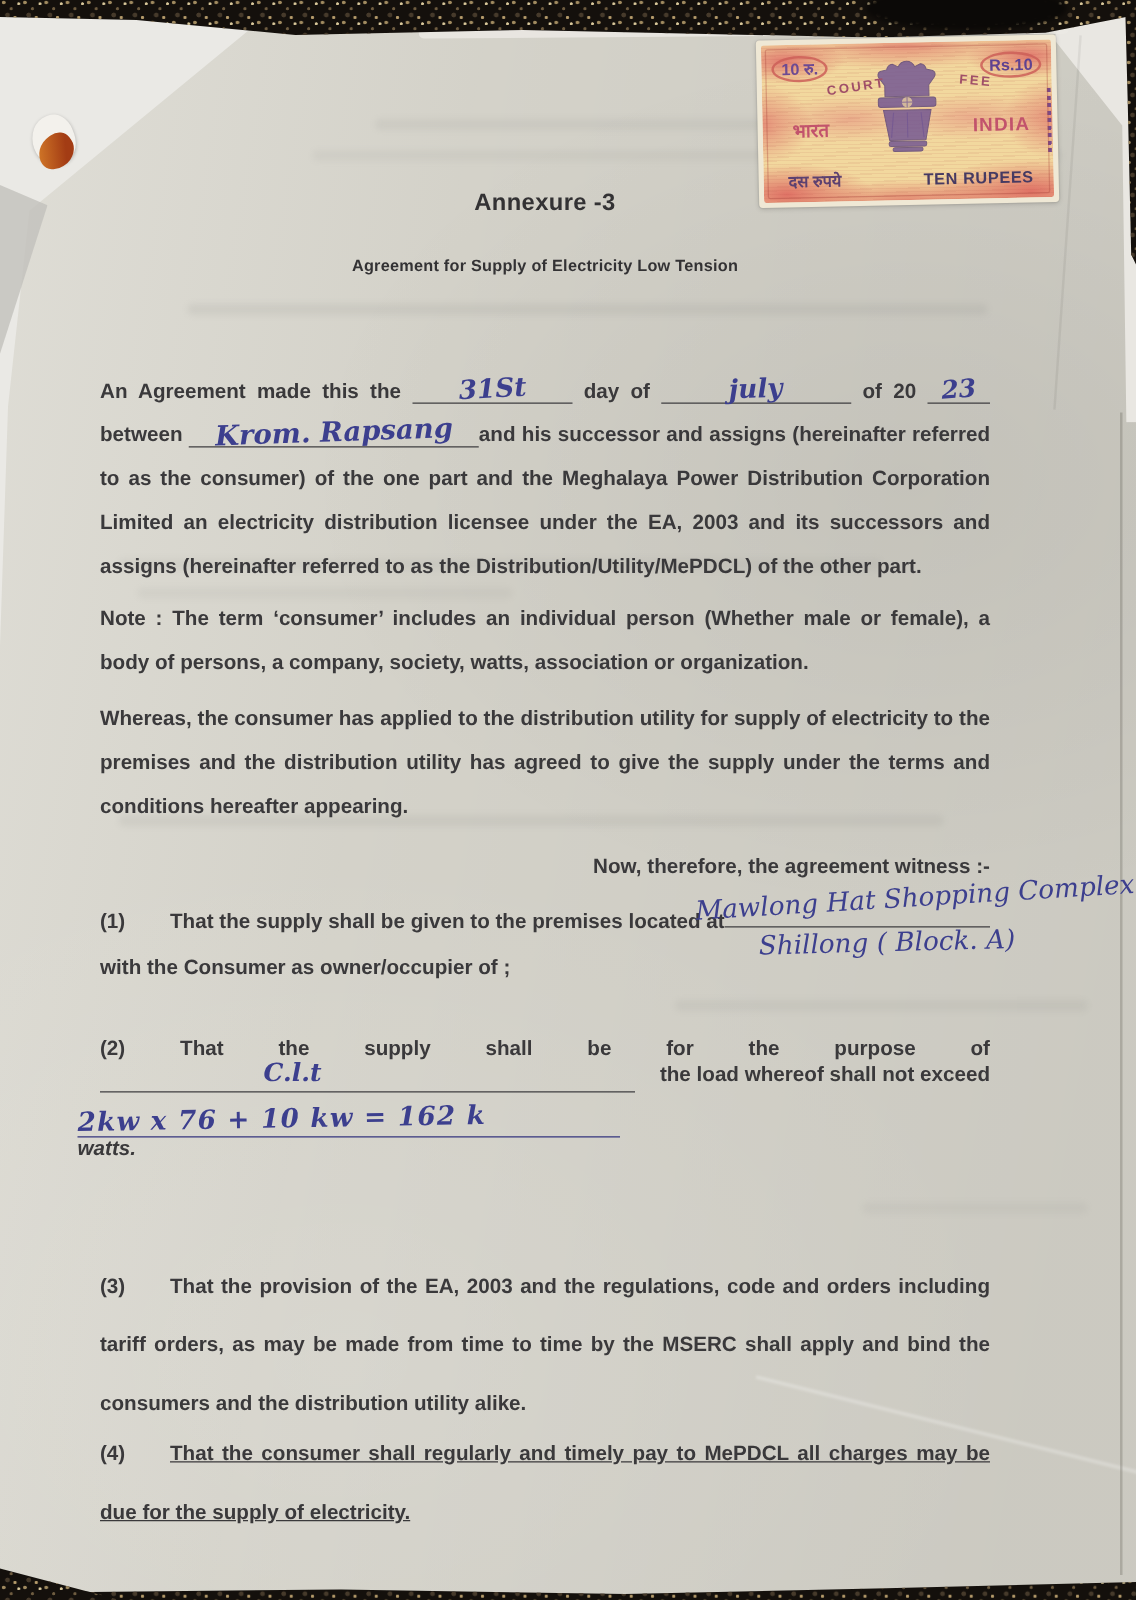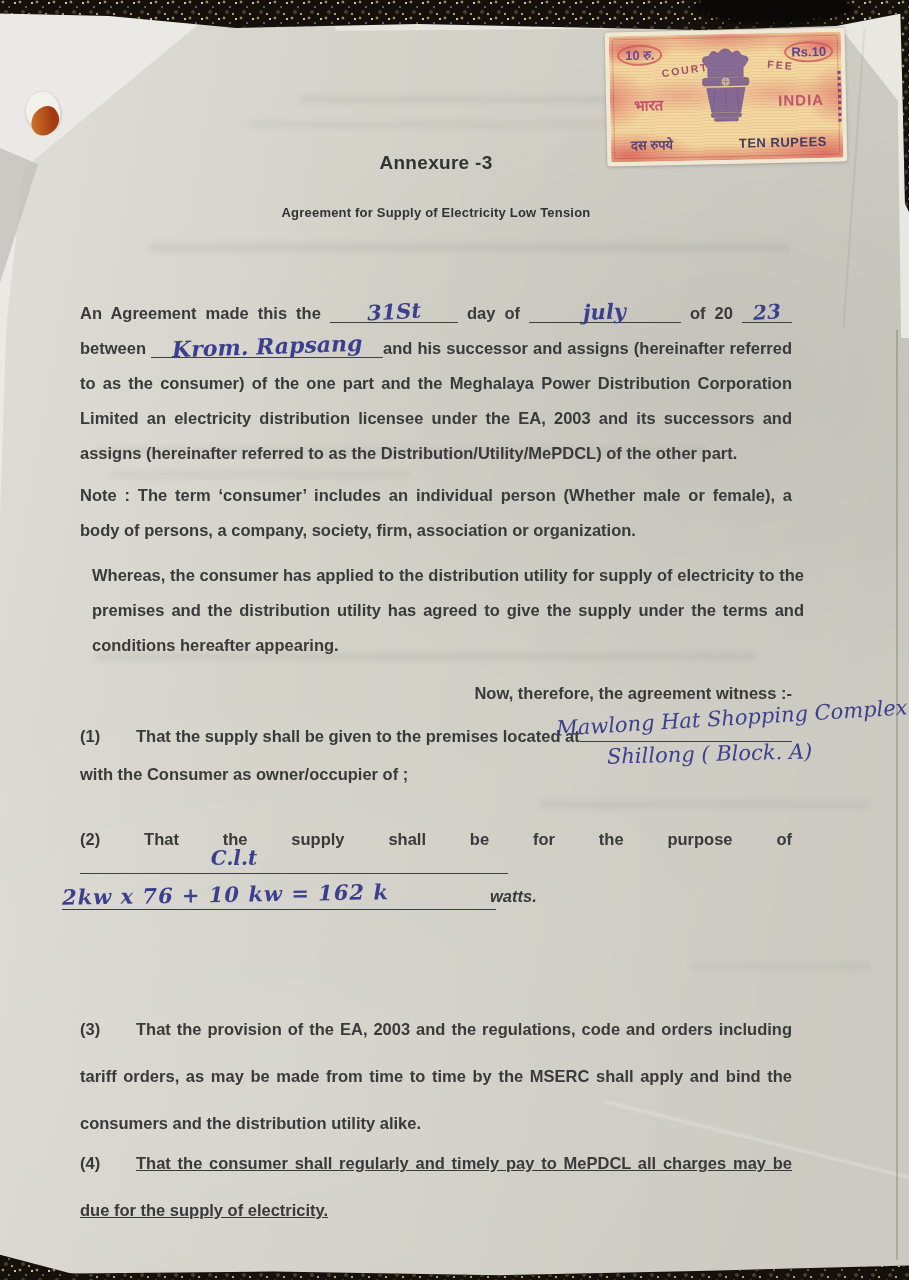--- a/index.html
+++ b/index.html
@@ -109,21 +109,21 @@
               font-size:16.5px; font-weight:600; color:#3a393b; }
   .flexline .grow { flex:1; border-bottom:1.6px solid #3f3e40; height:24px; }
   .spread { text-align:justify; text-align-last:justify; }
   .hw-abs { position:absolute; font-family:"DejaVu Serif", serif; font-style:italic;
             color:#3c3f8e; white-space:nowrap; line-height:1; }
   .hw-c1a { left:556px; top:708px; font-size:21px; transform:rotate(-3.5deg); }
   .hw-c1b { left:607px; top:744px; font-size:21px; transform:rotate(-1.5deg); }
   .c2l2-ul { width:428px; border-bottom:1.6px solid #3f3e40; height:26px; text-align:center; }
   .c2l2-ul .hw { font-size:20px; display:inline-block; transform:translateX(-60px); }
   .c2l2-txt { margin-left:auto; padding-left:10px; white-space:nowrap; }
-  .c2l3 { left:62px; width:730px; }
+  .c2l3 { left:62px; width:730px;flex-direction:column; }
   .c2l3-ul { width:434px; border-bottom:1.8px solid #35357e; height:26px; }
   .c2l3-ul .hw { font-size:21px; display:inline-block; transform:rotate(-1deg); letter-spacing:1px; }
   .c2l3-txt { white-space:nowrap; margin-left:-6px;font-style:italic; }
   .crease-v { position:absolute; left:853px; top:28px; width:2px; height:300px;
               background:rgba(0,0,0,.06); transform:rotate(4deg); }
   .crease-d { position:absolute; left:600px; top:1140px; width:330px; height:3px;
               background:rgba(255,255,255,.25); transform:rotate(14deg); filter:blur(1px); }
 </style>
 </head>
 <body>
@@ -194,41 +194,42 @@
   <span>An Agreement made this the</span>
   <span class="uline fill-day"><span class="hw">31St</span></span>
   <span>day of</span>
   <span class="uline fill-month"><span class="hw">july</span></span>
   <span>of 20</span>
   <span class="uline fill-year"><span class="hw">23</span></span>
   <span>between</span>
   <span class="uline fill-name"><span class="hw">Krom. Rapsang</span></span><span>and his successor and assigns (hereinafter referred to as the consumer) of the one part and the Meghalaya Power Distribution Corporation Limited an electricity distribution licensee under the EA, 2003 and its successors and assigns (hereinafter referred to as the Distribution/Utility/MePDCL) of the other part.</span>
 </div>
 
-<div class="para" style="top:478px;">Note : The term ‘consumer’ includes an individual person (Whether male or female), a body of persons, a company, society, firm, association or organization.</div>
-
-<div class="para" style="top:558px;margin-left:12px;">Whereas, the consumer has applied to the distribution utility for supply of electricity to the premises and the distribution utility has agreed to give the supply under the terms and conditions hereafter appearing.</div>
+<div class="para" style="top:478px;">Note : The term ‘consumer’ includes an individual person (Whether male or female), a body of persons, a company, society, watts, association or organization.</div>
+
+<div class="para" style="top:558px;">Whereas, the consumer has applied to the distribution utility for supply of electricity to the premises and the distribution utility has agreed to give the supply under the terms and conditions hereafter appearing.</div>
 
 <div class="para" style="top:676px; text-align:right;">Now, therefore, the agreement witness :-</div>
 
 <div class="flexline" style="top:718px;">
   <span class="cnum">(1)</span>
   <span style="white-space:nowrap;">That the supply shall be given to the premises located at</span>
   <span class="grow"></span>
 </div>
 <div class="hw-abs hw-c1a">Mawlong Hat Shopping Complex</div>
 <div class="hw-abs hw-c1b">Shillong ( Block. A)</div>
 <div class="para" style="top:757px; text-align:left;">with the Consumer as owner/occupier of ;</div>
 
 <div class="para spread" style="top:822px;">
   <span>(2)</span>
   <span>That the supply shall be for the purpose of</span>
 </div>
 <div class="flexline" style="top:848px;">
   <span class="c2l2-ul"><span class="hw">C.l.t</span></span>
+  <span class="c2l2-txt">the load whereof shall not exceed</span>
 </div>
 <div class="flexline c2l3" style="top:884px;">
   <span class="c2l3-ul"><span class="hw">2kw x 76 + 10 kw = 162 k</span></span>
   <span class="c2l3-txt">watts.</span>
   <span style="flex:1;"></span>
 </div>
 
 <div class="para lh33" style="top:958px;">
   <span class="cnum">(3)</span><span>That the provision of the EA, 2003 and the regulations, code and orders including tariff orders, as may be made from time to time by the MSERC shall apply and bind the consumers and the distribution utility alike.</span>
 </div>

